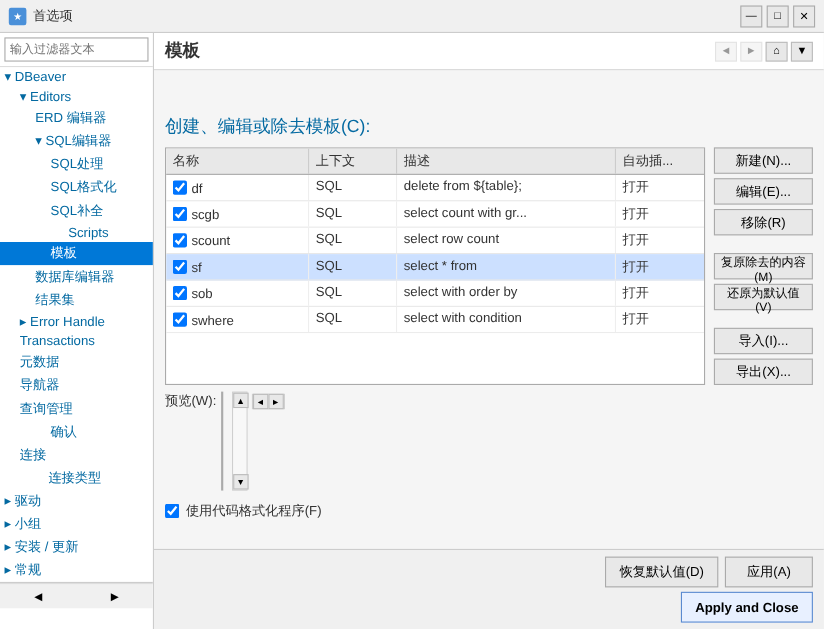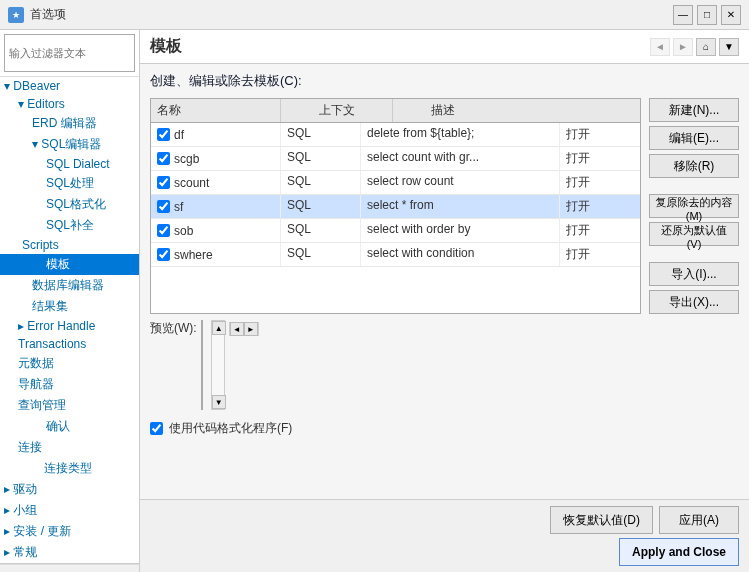--- a/index.html
+++ b/index.html
@@ -59,21 +59,21 @@
       border-right: 1px solid #ccc;
       overflow-y: auto;
       flex-shrink: 0;
     }
     .sidebar-filter {
       padding: 4px;
       border-bottom: 1px solid #ddd;
     }
     .sidebar-filter input {
       width: 100%;
-      height: 38px;
+      height: 22px;
       border: 1px solid #aaa;
       padding: 0 4px;
       font-size: 11px;
     }
     .tree-item {
       padding: 2px 4px;
       cursor: pointer;
       white-space: nowrap;
       color: #0369a1;
       font-size: 12px;
@@ -127,39 +127,38 @@
 
     
     .template-panel {
       padding: 8px 10px;
       background: #f5f5f5;
       flex: 1;
       display: flex;
       flex-direction: column;
       gap: 6px;
     }
-    .panel-label { font-size: 13px; color: #0f172a; margin-bottom: 2px; }
+    .panel-label { font-size: 16px; color: #0369a1; margin-bottom: 2px; margin-top: 33px; }
 
     
     .table-area {
       display: flex;
       gap: 8px;
     }
     .table-container {
       flex: 1;
       border: 1px solid #aaa;
       background: #fff;
       overflow: hidden;
     }
     .table-header {
       display: grid;
       grid-template-columns: 130px 80px 1fr 80px;
       background: #e8e8e8;
       border-bottom: 1px solid #aaa;
-      gap: 32px;
     }
     .th {
       padding: 3px 6px;
       border-right: 1px solid #ccc;
       font-weight: normal;
       font-size: 12px;
       color: #333;
     }
     .th:last-child { border-right: none; }
     .table-body { overflow-y: auto; max-height: 180px; }
@@ -316,25 +315,24 @@
   <div class="sidebar">
     <div class="sidebar-filter">
       <input type="text" placeholder="输入过滤器文本" style="">
     </div>
 
     <div id="tree-container">
         <div class="tree-item" style="padding-left: 4px;">▾ DBeaver</div>
         <div class="tree-item" style="padding-left: 18px;">▾ Editors</div>
         <div class="tree-item" style="padding-left: 32px;">   ERD 编辑器</div>
         <div class="tree-item" style="padding-left: 32px;">▾ SQL编辑器</div>
-        <div class="tree-item" style="padding-left: 46px;">   SQL Dialect</div>
         <div class="tree-item" style="padding-left: 46px;">   SQL处理</div>
         <div class="tree-item" style="padding-left: 46px;">   SQL格式化</div>
         <div class="tree-item" style="padding-left: 46px;">   SQL补全</div>
-        <div class="tree-item" style="padding-left: 22px;">   Scripts</div>
+        <div class="tree-item" style="padding-left: 62px;">   Scripts</div>
         <div class="tree-item active" style="padding-left: 46px;">   模板</div>
         <div class="tree-item" style="padding-left: 32px;">   数据库编辑器</div>
         <div class="tree-item" style="padding-left: 32px;">   结果集</div>
         <div class="tree-item" style="padding-left: 18px;">▸ Error Handle</div>
         <div class="tree-item" style="padding-left: 18px;">   Transactions</div>
         <div class="tree-item" style="padding-left: 18px;">   元数据</div>
         <div class="tree-item" style="padding-left: 18px;">   导航器</div>
         <div class="tree-item" style="padding-left: 18px;">   查询管理</div>
         <div class="tree-item" style="padding-left: 18px; margin-left: 28px;">   确认</div>
         <div class="tree-item" style="padding-left: 18px;">   连接</div>
@@ -366,20 +364,21 @@
     <div class="template-panel">
       <div class="panel-label">创建、编辑或除去模板(C):</div>
 
       <div class="table-area">
 
         <div class="table-container">
           <div class="table-header">
             <div class="th">名称</div>
             <div class="th">上下文</div>
             <div class="th">描述</div>
+            <div class="th">自动插...</div>
           </div>
           <div class="table-body" id="table-body">
           <div class="table-row">
                 <div class="td td-check">
                   <input type="checkbox" checked="" style="">
                   <span>df</span>
                 </div>
                 <div class="td">SQL</div>
                 <div class="td">delete from ${table};</div>
                 <div class="td">打开</div>

